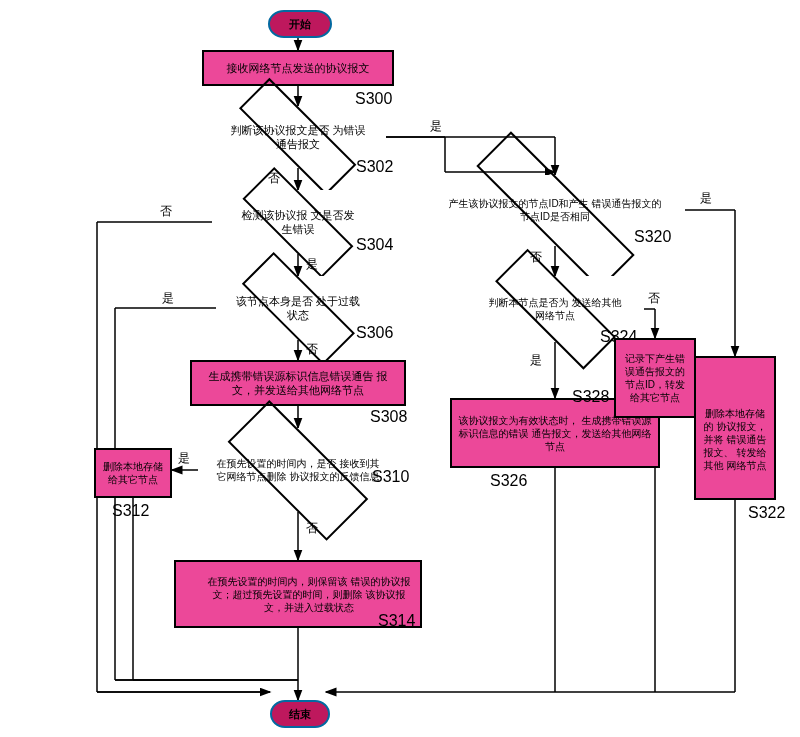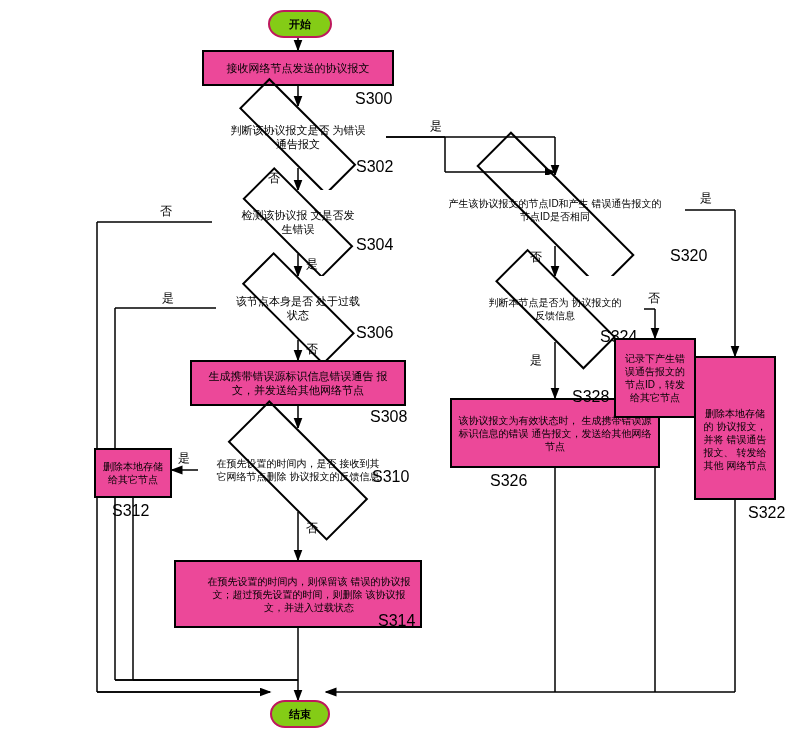--- a/index.html
+++ b/index.html
@@ -9,23 +9,23 @@
   font-family: "SimSun", "Microsoft YaHei", sans-serif;
   font-size: 11px;
 }
 .canvas {
   position: relative;
   width: 800px;
   height: 737px;
 }
 .terminator {
   position: absolute;
-  border: 2px solid #be185d;
+  border: 2px solid #0369a1;
   border-radius: 50% / 100%;
-  background: #84cc16;
+  background: #be185d;
   text-align: left;
   display: flex;
   align-items: center;
   justify-content: center;
   font-weight: bold;
 }
 .process {
   position: absolute;
   border: 2px solid #000;
   background: #ec4899;
@@ -224,28 +224,28 @@
 错误的协议报文；超过预先设置的时间，则删除
 该协议报文，并进入过载状态</span>
 </div>
 <div class="sref" style="left:378px;top:612px;">S314</div>
 
 <div class="decision" style="left:430px;top:175px;width:250px;height:70px;">
   <div class="diamond"></div>
   <div class="dlabel" style="font-size:10px;">产生该协议报文的节点ID和产生
 错误通告报文的节点ID是否相同</div>
 </div>
-<div class="sref" style="left:634px;top:247px;margin-left:36px;">S320</div>
+<div class="sref" style="left:634px;top:228px;">S320</div>
 <div class="label" style="left:700px;top:190px;">是</div>
 <div class="label" style="left:530px;top:249px;">否</div>
 
 <div class="decision" style="left:466px;top:276px;width:178px;height:66px;">
   <div class="diamond"></div>
   <div class="dlabel" style="font-size:10px;">判断本节点是否为
-协议报文的反馈信息</div>
+发送给其他网络节点</div>
 </div>
 <div class="sref" style="left:600px;top:328px;">S324</div>
 <div class="label" style="left:530px;top:352px;">是</div>
 <div class="label" style="left:648px;top:290px;">否</div>
 
 <div class="process" style="left:450px;top:398px;width:210px;height:70px;">
   <span style="font-size:10px;">该协议报文为有效状态时，
 生成携带错误源标识信息的错误
 通告报文，发送给其他网络节点</span>
 </div>

